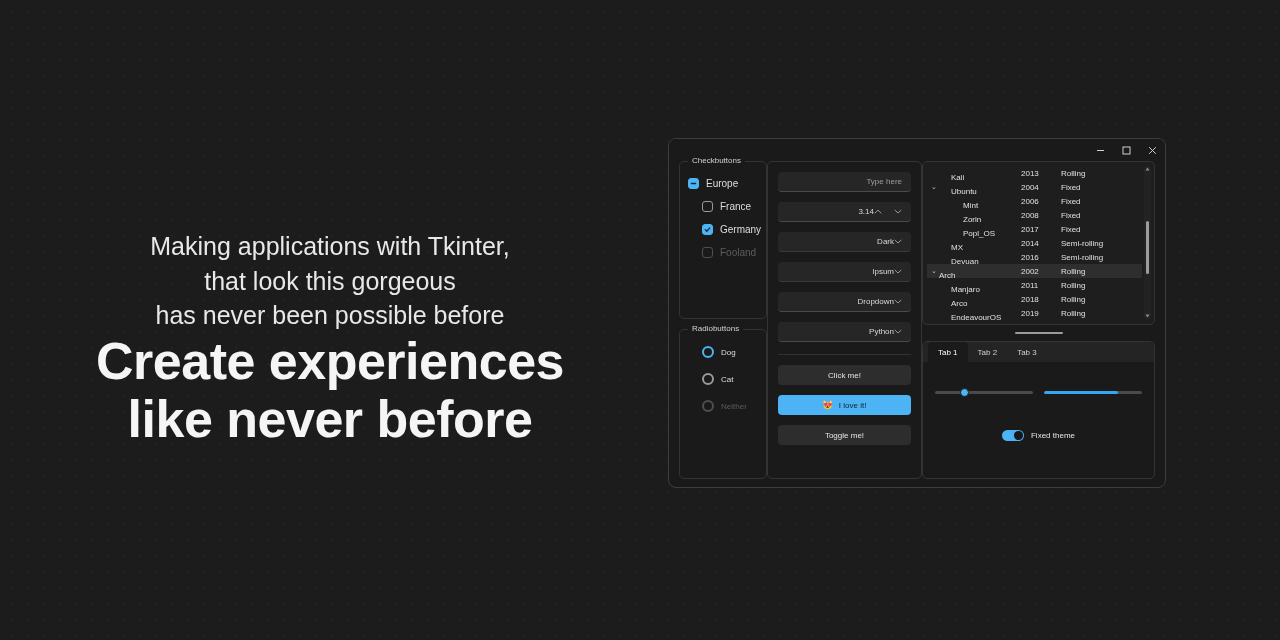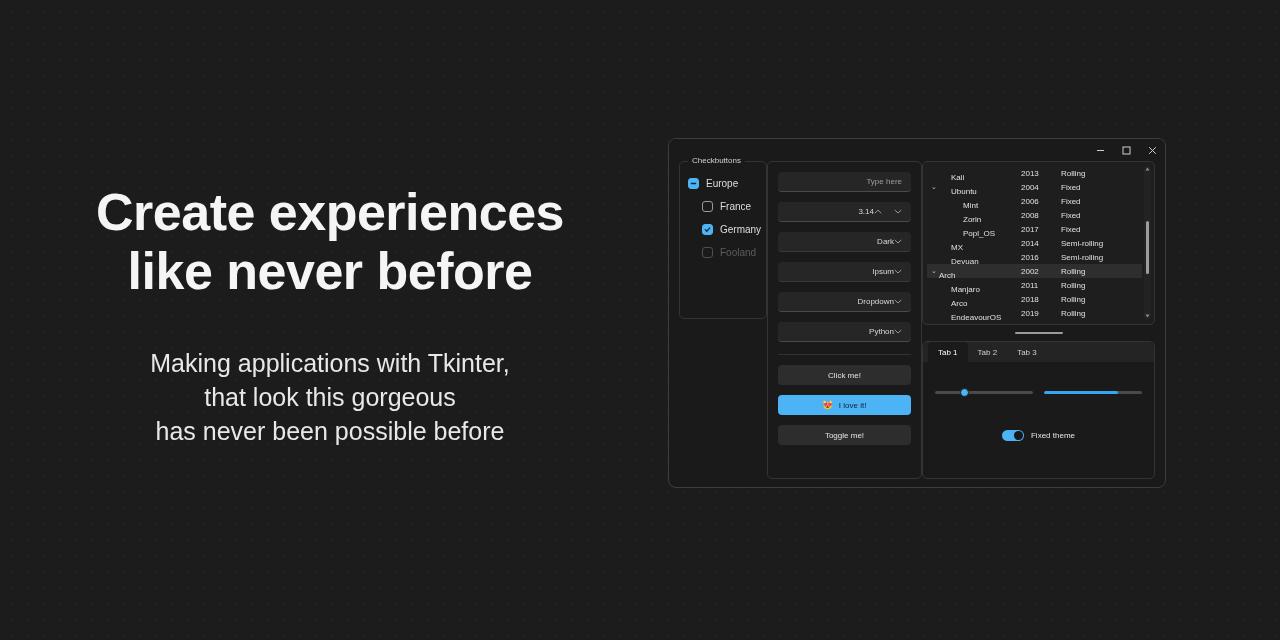--- a/index.html
+++ b/index.html
@@ -279,25 +279,25 @@
     background: #17181a;
   }
   #switchrow .slabel { font-size: 8px; color: #e4e4e4; }
 </style>
 </head>
 <body>
 
 <div id="stage">
 
   <div id="hero">
-    <div id="hero-title">Create experiences
-like never before</div>
     <div id="hero-sub">Making applications with Tkinter,
 that look this gorgeous
 has never been possible before</div>
+    <div id="hero-title">Create experiences
+like never before</div>
   </div>
 
   <div id="window">
 
     <div id="titlebar">
       <div class="wbtn">
         <svg width="9" height="9" viewBox="0 0 9 9">
             <line x1="1" y1="4.5" x2="8" y2="4.5" stroke="#cfcfcf" stroke-width="1"></line>
           </svg>
       </div>
@@ -343,20 +343,36 @@
             </div>
             <span class="cklabel">Germany</span>
           </div>
 
           <div class="ckrow indent dis">
             <div class="ckbox dis"></div>
             <span class="cklabel">Fooland</span>
           </div>
         </div>
 
+        <div class="lframe" id="radioframe">
+          <div class="ltitle">Radiobuttons</div>
+
+          <div class="rdrow">
+            <div class="rdcircle on"></div>
+            <span class="rdlabel">Dog</span>
+          </div>
+          <div class="rdrow">
+            <div class="rdcircle"></div>
+            <span class="rdlabel">Cat</span>
+          </div>
+          <div class="rdrow dis">
+            <div class="rdcircle dis"></div>
+            <span class="rdlabel">Neither</span>
+          </div>
+        </div>
       </div>
 
       <div id="col2">
         <div class="lframe" id="formframe">
 
           <div class="field placeholder">
             <span class="fval">Type here</span>
           </div>
 
           <div class="field">

